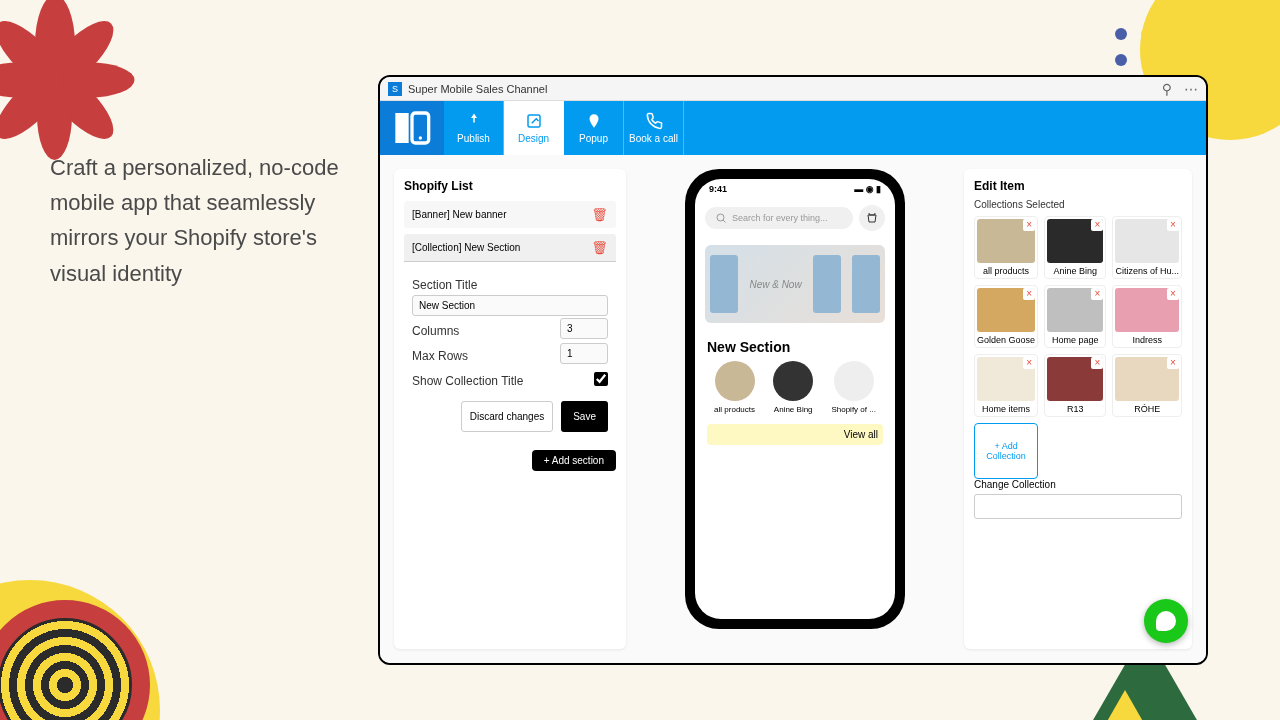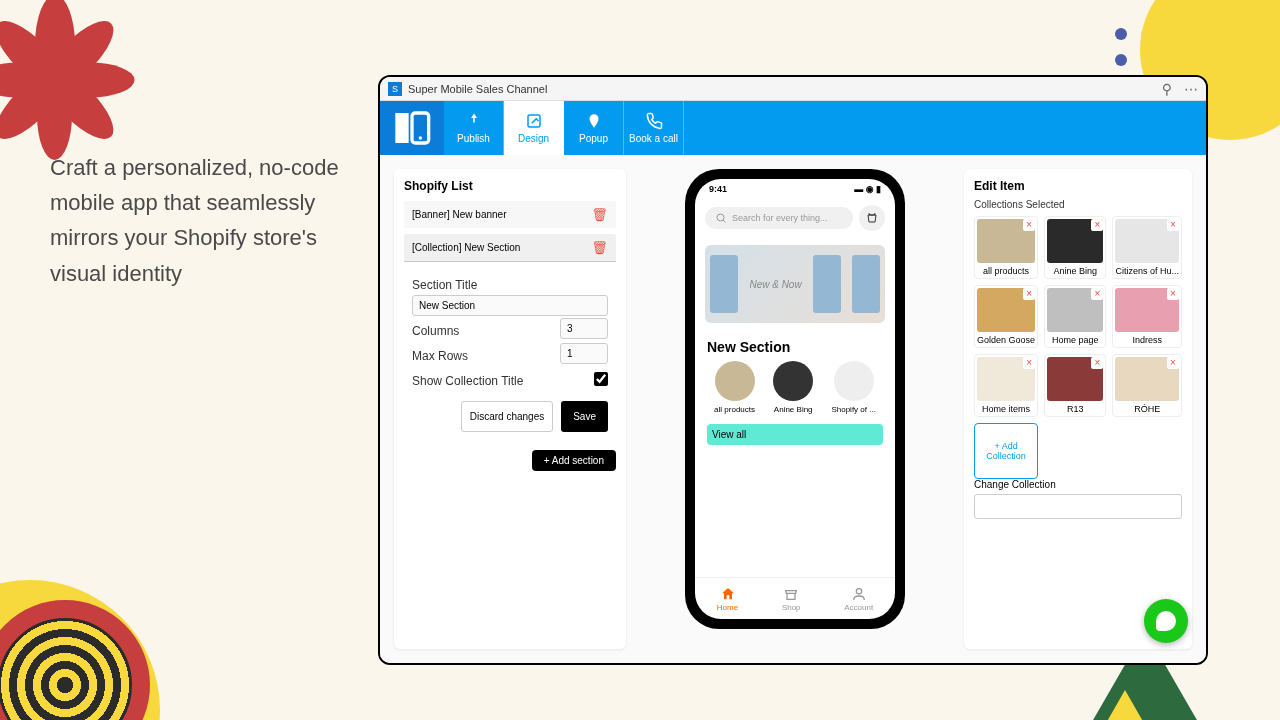--- a/index.html
+++ b/index.html
@@ -49,21 +49,21 @@
 .searchbar{margin:6px 10px;display:flex;gap:6px;align-items:center}
 .searchbar-input{flex:1;background:#f0f0f0;border-radius:14px;padding:5px 10px;font-size:9px;color:#999;display:flex;align-items:center;gap:5px}
 .searchbar svg{width:12px;height:12px}
 .cart-ic{width:26px;height:26px;border-radius:50%;background:#f0f0f0;display:flex;align-items:center;justify-content:center}
 .banner-img{margin:8px 10px;height:78px;border-radius:6px;background:linear-gradient(135deg,#d4e0e8,#e8dfd8);display:flex;align-items:center;justify-content:space-around;font-size:10px;color:#888;font-style:italic}
 .banner-img .fig{width:28px;height:58px;background:#94b8d4;border-radius:3px}
 .phone-section-title{font-size:14px;font-weight:700;padding:8px 12px 6px}
 .circles{display:flex;justify-content:space-around;padding:0 10px}
 .circle-item{text-align:center;font-size:8px}
 .circle-item .circ{width:40px;height:40px;border-radius:50%;background:#ddd;margin:0 auto 4px}
-.viewall{background:#5eead4;margin:10px 12px;padding:5px;text-align:left;font-size:10px;border-radius:4px;cursor:pointer}
+.viewall{background:#fef9c3;margin:10px 12px;padding:5px;text-align:right;font-size:10px;border-radius:4px;cursor:pointer}
 .bottomnav{margin-top:auto;height:42px;border-top:1px solid #eee;display:flex;justify-content:space-around;align-items:center;font-size:8px}
 .bottomnav div{text-align:center;color:#999}
 .bottomnav div.active{color:#ff6600}
 .bottomnav svg{width:16px;height:16px;display:block;margin:0 auto 1px}
 .right-panel{width:228px;font-size:11px}
 .right-panel h3{font-size:12px;margin-bottom:6px}
 .subhead{font-size:10px;color:#333;margin-bottom:6px}
 .coll-grid{display:grid;grid-template-columns:repeat(3,1fr);gap:6px;max-height:320px;overflow:auto}
 .coll-card{border:1px solid #eee;border-radius:4px;padding:2px;text-align:center;font-size:9px;position:relative}
 .coll-card .thumb{width:100%;height:44px;background:#e8dcc8;border-radius:3px;margin-bottom:3px}
@@ -212,32 +212,20 @@
               <div class="fig"></div>
               <div class="fig"></div>
             </div>
           <div class="phone-section-title">New Section</div>
           <div class="circles">
             <div class="circle-item"><div class="circ" style="background:#c9b896"></div><span>all products</span></div>
             <div class="circle-item"><div class="circ" style="background:#333"></div><span>Anine Bing</span></div>
             <div class="circle-item"><div class="circ" style="background:#eee"></div><span>Shopify of ...</span></div>
           </div>
           <div class="viewall">View all</div>
-          <div class="bottomnav">
-            <div class="active"><svg viewBox="0 0 24 24" fill="currentColor">
-                  <path d="M12 3l9 8h-3v9h-4v-6h-4v6H6v-9H3l9-8z"></path>
-                </svg><span>Home</span></div>
-            <div><svg viewBox="0 0 24 24" fill="none" stroke="currentColor" stroke-width="2">
-                  <path d="M4 7h16l-1 4H5l-1-4zM6 11v9h12v-9"></path>
-                </svg><span>Shop</span></div>
-            <div><svg viewBox="0 0 24 24" fill="none" stroke="currentColor" stroke-width="2">
-                  <circle cx="12" cy="8" r="4"></circle>
-                  <path d="M4 21c0-4 4-6 8-6s8 2 8 6"></path>
-                </svg><span>Account</span></div>
-          </div>
         </div>
       </div>
     </div>
 
     <div class="panel right-panel">
       <h3>Edit Item</h3>
       <div class="subhead">Collections Selected</div>
       <div class="coll-grid" id="coll-grid">
           <div class="coll-card">
             <div class="x">×</div>

